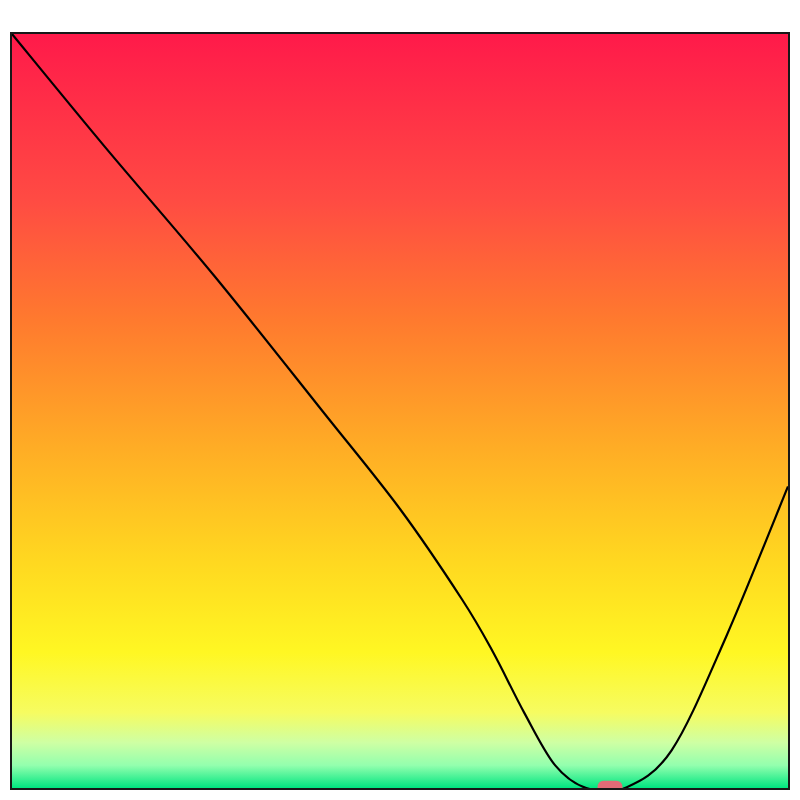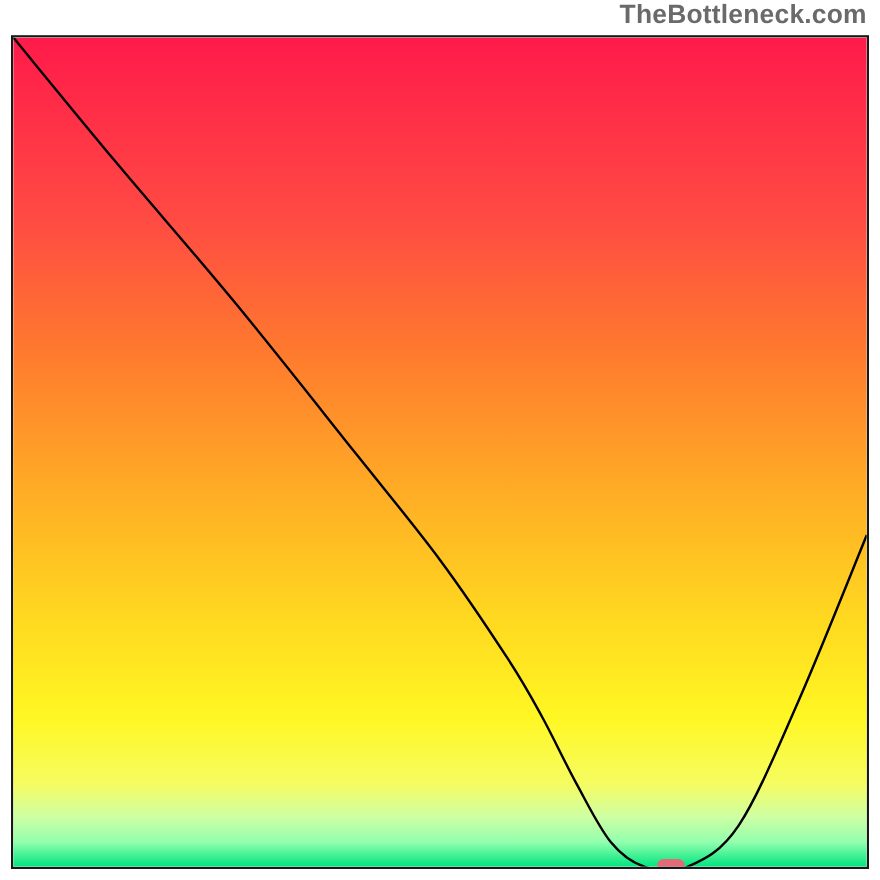--- a/index.html
+++ b/index.html
@@ -52,21 +52,20 @@
     position: absolute;
     inset: 0;
     width: 100%;
     height: 100%;
   }
 </style>
 </head>
 <body>
 
 <div class="frame">
-  <div class="watermark">TheBottleneck.com</div>
 
   <div class="plot">
     <svg class="gradient-bg" viewBox="0 0 100 100" preserveAspectRatio="none">
       <defs>
         <linearGradient id="bg-grad" x1="0" y1="0" x2="0" y2="1">
             <stop offset="0%" stop-color="#ff1a4a"></stop>
             <stop offset="22%" stop-color="#ff4b43"></stop>
             <stop offset="38%" stop-color="#ff7a2e"></stop>
             <stop offset="55.00000000000001%" stop-color="#ffad25"></stop>
             <stop offset="70%" stop-color="#ffd820"></stop>

